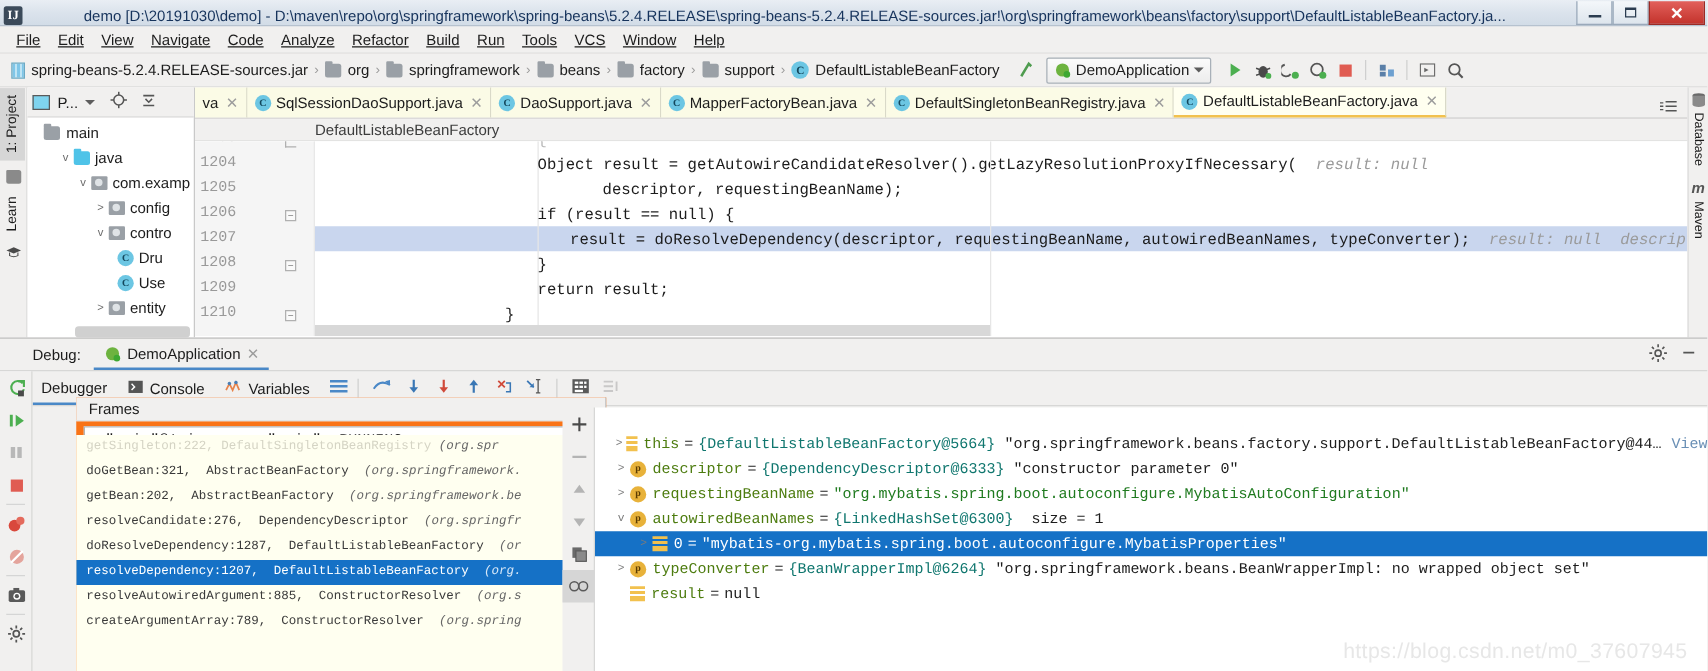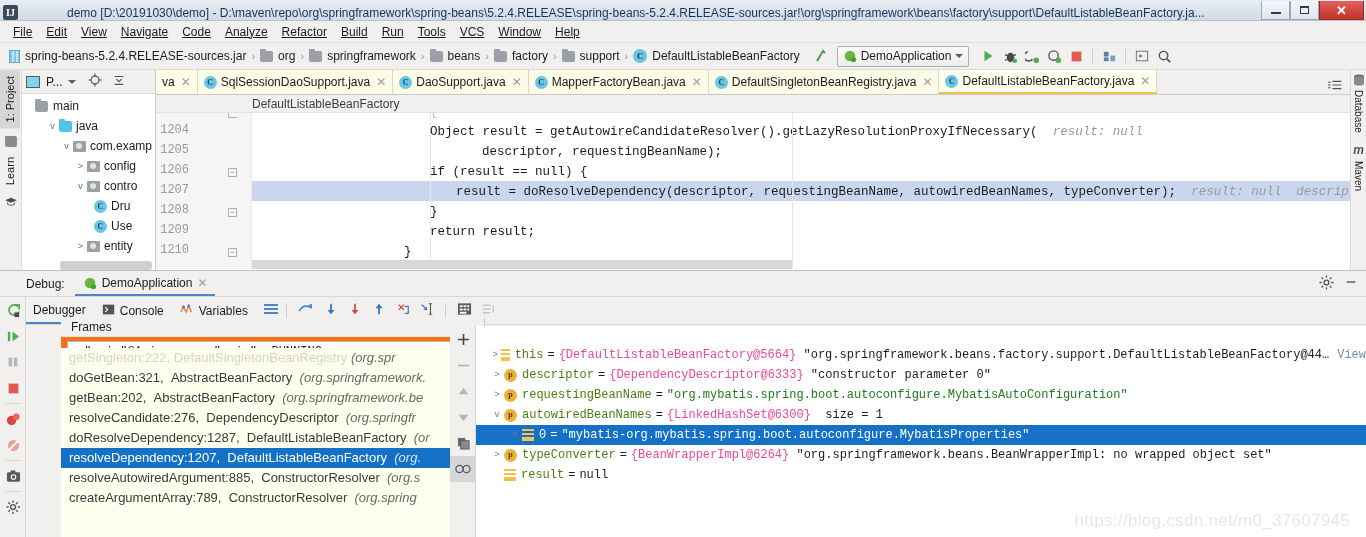--- a/index.html
+++ b/index.html
@@ -162,38 +162,38 @@
   .dbg-left-rail { position:absolute; left:0; top:26px; width:26px; bottom:0; background:#f1f0ef; border-right:1px solid #d7d7d6;}
   .rail-btn { width:26px; height:26px; display:flex; align-items:center; justify-content:center;}
 
   .frames-pane { position:absolute; left:26px; top:47px; width:424px; bottom:0; background:#f97316; border-right:1px solid #c9c9c9;margin-left:35px;}
   .pane-hdr { height:19px; font-size:12px; padding-left:10px; display:flex; align-items:center; background:#f1f0ef; border-bottom:1px solid #e2e2e1;}
   .thread-sel {
     margin:4px 6px 2px 6px; height:21px; display:flex; align-items:center; gap:5px;
     border:1px solid #b5b5b5; background:#fff; padding:0 4px; font-size:12px;
     font-family:"Liberation Mono", monospace;
   }
-  .frames-list { font-family:Liberation Sans, sans-serif; font-size:13px; background:#fffff0; position:absolute; top:30px; left:0; right:0; bottom:0; overflow:hidden;}
+  .frames-list { font-family:Liberation Mono, monospace; font-size:10px; background:#fffff0; position:absolute; top:30px; left:0; right:0; bottom:0; overflow:hidden;}
   .frame-row { height:20px; line-height:20px; padding-left:8px; white-space:nowrap; color:#3a3a3a;}
   .frame-row.sel { background:#1571c6; color:#fff; }
   .frame-row .pk { color:#666; font-style:italic; }
   .frame-row.sel .pk { color:#d8e8f8; }
 
   .vars-rail { position:absolute; left:450px; top:55px; width:26px; bottom:0; background:#f1f0ef; border-right:1px solid #d7d7d6;}
   .vars-pane { position:absolute; left:476px; top:55px; right:0; bottom:0; background:#fff;}
   .vars-list { font-family:"Liberation Mono", monospace; font-size:12px; position:absolute; top:19px; left:0; right:0; bottom:0; overflow:hidden;}
   .vrow { height:20px; line-height:20px; white-space:nowrap; display:flex; align-items:center; padding-left:14px;}
   .vrow.sel { background:#1571c6; color:#fff; }
   .varrow { width:14px; color:#7b7b7b; font-size:9px; text-align:center; }
   .vico-p { width:13px;height:13px;border-radius:50%;background:#e8b23a;color:#5c3c00;font-size:8px;font-weight:bold;display:flex;align-items:center;justify-content:center;margin-right:5px;font-family:"Liberation Serif",serif;}
   .vico-l { width:12px;height:12px;margin-right:5px;background:
       linear-gradient(#f2c14e 0 2px,transparent 2px 4px,#f2c14e 4px 6px,transparent 6px 8px,#f2c14e 8px 10px);}
   .vname { color:#4d7c0f; }
   .veq { color:#1c1c1c; padding:0 4px;}
-  .vtype { color:#ec4899; }
+  .vtype { color:#0f766e; }
   .vstr { color:#1f7a1f; }
   .vrow.sel .vname,.vrow.sel .vtype,.vrow.sel .vstr,.vrow.sel .veq { color:#fff; }
   .vview { color:#6a8fb5; padding-left:8px;}
   .watermark { position:absolute; right:16px; bottom:6px; font-size:17px; color:#e7e7e7; font-family:"Liberation Sans", sans-serif; letter-spacing:0.3px;}
 </style>
 </head>
 <body>
 
 <div class="app">
 

